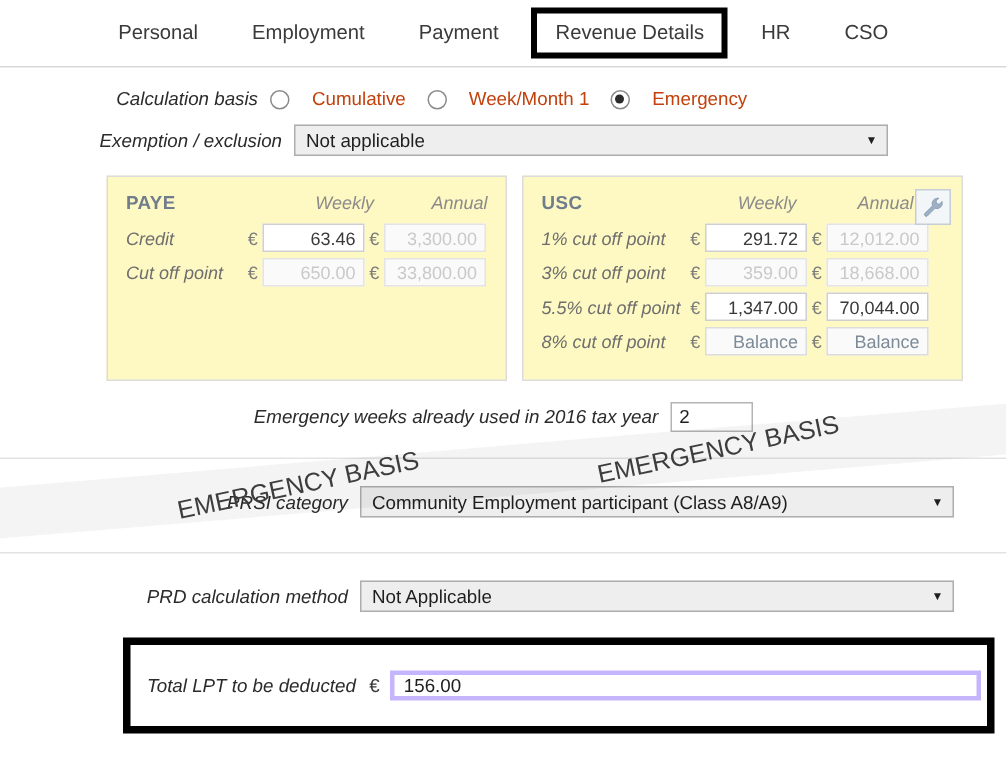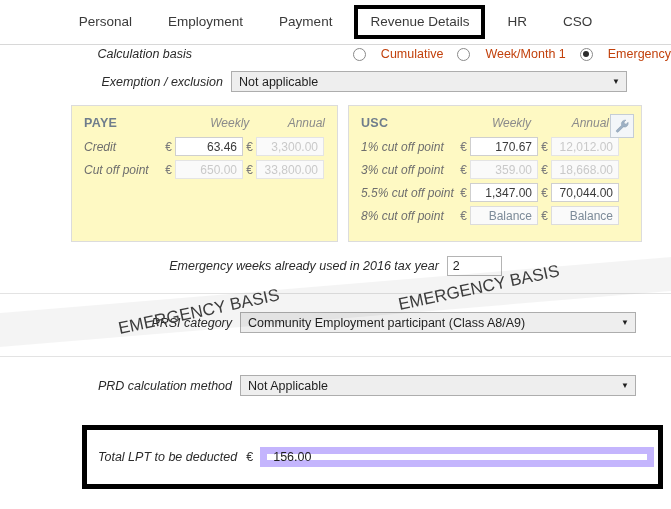--- a/index.html
+++ b/index.html
@@ -54,23 +54,22 @@
   .lbl {
     font-style: italic;
     font-size: 12.5px;
     color: #2b2b2b;
     text-align: right;
     white-space: nowrap;
   }
 
   
   .calcrow {
-    margin-top: 2px;
-    padding-left: 96px;
-    justify-content: space-between;
+    margin-top: 14px;
+    padding-left: 76px;
   }
   .calcrow .lbl { width: 96px; }
   .radios {
     display: flex;
     align-items: center;
     margin-left: 8px;
     gap: 14px;
   }
   .radio {
     display: flex;
@@ -94,21 +93,21 @@
     position: absolute;
     left: 2.5px; top: 2.5px;
     width: 6px; height: 6px;
     border-radius: 50%;
     background: #2b2b2b;
   }
 
   
   .exrow {
     margin-top: 10px;
-    padding-left: 77px;
+    padding-left: 42px;
   }
   .exrow .lbl { width: 146px; }
 
   .select {
     margin-left: 8px;
     height: 21px;
     background: #eeeeee;
     border: 1px solid #adadad;
     display: flex;
     align-items: center;
@@ -289,21 +288,21 @@
   }
   .lptrow .lbl { white-space: nowrap; }
   .lpteur {
     margin-left: 9px;
     font-size: 12.5px;
     color: #3a3a3a;
   }
   .lptfield {
     margin-left: 7px;
     width: 394px; height: 20px;
-    border: 7px solid #c4b5fd;
+    border: 3px solid #c4b5fd;
     background: #ffffff;
     font-size: 12.5px;
     color: #1f1f1f;
     display: flex;
     align-items: center;
     padding-left: 6px;
     box-sizing: border-box;
   }
 </style>
 </head>
@@ -379,21 +378,21 @@
 
     <div class="wrench">
       <svg width="15" height="15" viewBox="0 0 16 16">
         <path d="M10.6 1.2a3.9 3.9 0 0 0-3.5 5.4L1.6 12.1a1.3 1.3 0 0 0 1.8 1.8l5.5-5.5a3.9 3.9 0 0 0 5-4.9l-2 2-1.8-.5-.5-1.8 2-2a3.9 3.9 0 0 0-1-.1z" fill="#9db0c4" stroke="#7d92a8" stroke-width="0.5"></path>
       </svg>
     </div>
 
     <div class="frow">
       <span class="flbl">1% cut off point</span>
       <span class="eur">€</span>
-      <span class="fld">170.67</span>
+      <span class="fld">291.72</span>
       <span class="eur">€</span>
       <span class="fld dim">12,012.00</span>
     </div>
 
     <div class="frow">
       <span class="flbl">3% cut off point</span>
       <span class="eur">€</span>
       <span class="fld dim">359.00</span>
       <span class="eur">€</span>
       <span class="fld dim">18,668.00</span>

